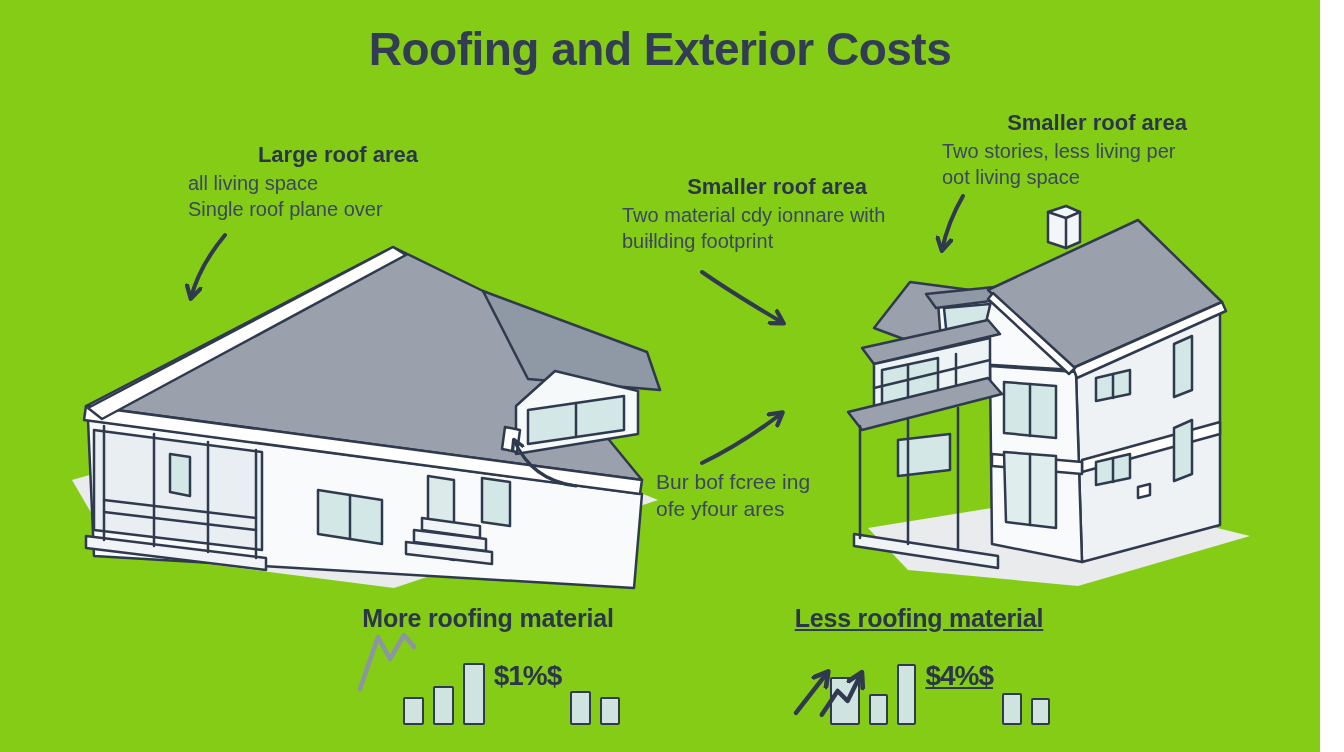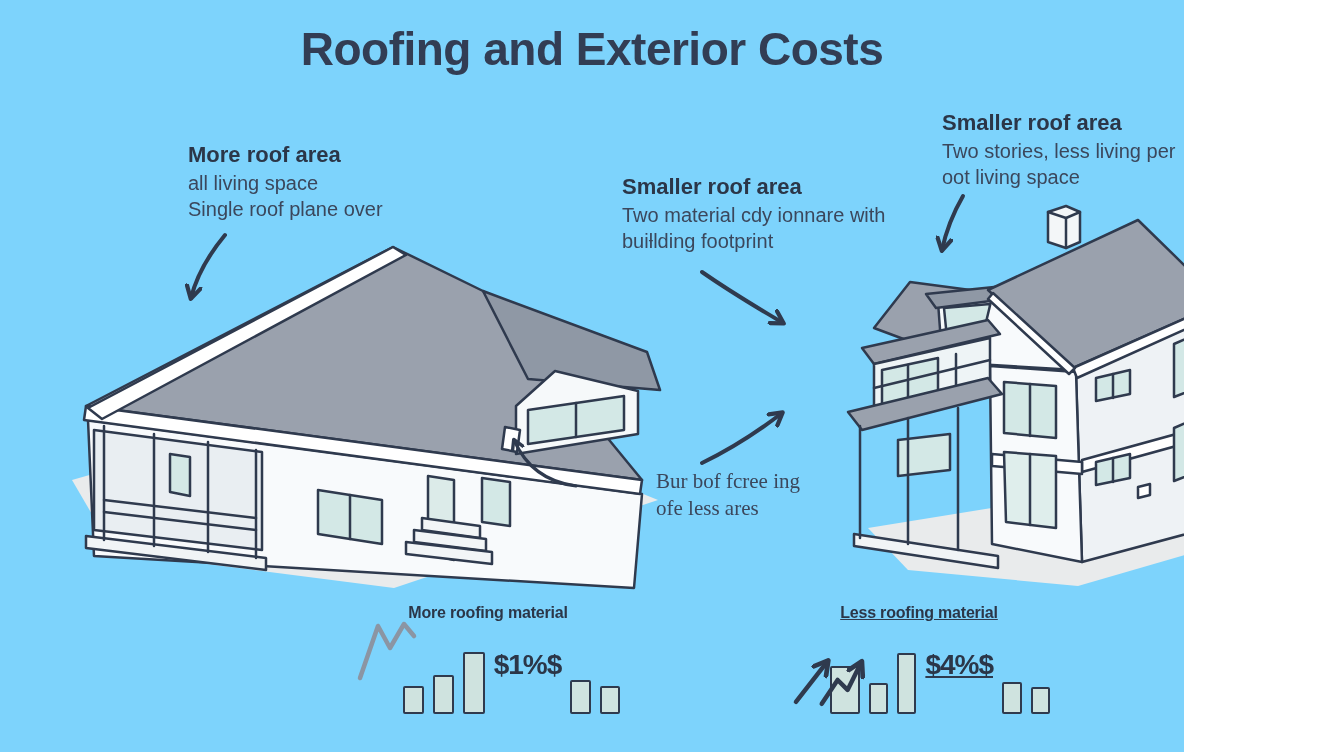--- a/index.html
+++ b/index.html
@@ -1,79 +1,79 @@
 <!DOCTYPE html>
 <html><head>
 <meta charset="utf-8">
 <style>
   html,body{margin:0;padding:0;background:#ffffff;}
   .canvas{
-    position:relative;width:1184px;height:752px;background:#7dd3fc;
+    position:relative;width:1320px;height:752px;background:#84cc16;
     font-family:"Liberation Sans", sans-serif;color:#2f3a4e;overflow:hidden;
   }
   .title{
     position:absolute;top:22px;left:0;width:100%;text-align:center;
     font-size:46px;font-weight:700;letter-spacing:-0.5px;color:#323d54;margin:0;
   }
   .note{position:absolute;}
-  .note h3{margin:0 0 2px 0;font-size:22px;font-weight:700;color:#2b3648;}
+  .note h3{margin:0 0 2px 0;font-size:22px;font-weight:700;color:#2b3648;text-align:center;}
   .note p{margin:0;font-size:20px;line-height:26px;color:#3b475c;}
   .callout{position:absolute;display:flex;align-items:flex-start;gap:12px;}
   .callout p{margin:0;font-size:21px;line-height:27px;color:#3b475c;}
   .arrows{position:absolute;left:0;top:0;pointer-events:none;}
   .house{position:absolute;}
   .bottom-block{position:absolute;text-align:center;}
-  .bottom-block .label{font-size:16px;font-weight:700;color:#2b3648;margin:0 0 8px 0;letter-spacing:-0.2px;}
+  .bottom-block .label{font-size:25px;font-weight:700;color:#2b3648;margin:0 0 8px 0;letter-spacing:-0.2px;}
   .mini-chart{display:flex;align-items:flex-end;justify-content:center;height:84px;gap:9px;position:relative;}
   .bar{background:#cfe3df;border:2.5px solid #2f3a4e;border-radius:2px;box-sizing:border-box;}
   .bars{display:flex;align-items:flex-end;gap:9px;}
   .price{font-size:28px;font-weight:800;color:#2b3648;margin-bottom:33px;letter-spacing:-1px;}
   .trend-zigzag{margin-bottom:32px;margin-right:-24px;position:relative;z-index:0;}
   .trend-arrows{margin-bottom:2px;margin-right:-50px;position:relative;z-index:2;}
 </style>
 </head>
 <body>
 
 <div class="canvas">
 
   <h1 class="title">Roofing and Exterior Costs</h1>
 
   <div class="note" style="left:188px;top:142px;width:300px;">
-    <h3>More roof area</h3>
+    <h3>Large roof area</h3>
     <p>all living space</p>
     <p>Single roof plane over</p>
   </div>
 
   <div class="note" style="left:622px;top:174px;width:310px;">
     <h3>Smaller roof area</h3>
     <p>Two material cdy ionnare with</p>
     <p>buiƚlding footprint</p>
   </div>
 
   <div class="note" style="left:942px;top:110px;width:310px;">
     <h3>Smaller roof area</h3>
     <p>Two stories, less living per</p>
     <p>oot living space</p>
   </div>
 
-  <div class="callout" style="left:588px;top:468px;width:280px;font-family:Liberation Serif, serif;">
+  <div class="callout" style="left:588px;top:468px;width:280px;">
     <svg width="56" height="58" viewBox="0 0 56 58">
       <g fill="#ffffff" stroke="#2f3a4e" stroke-width="3" stroke-linejoin="round" stroke-linecap="round">
         <polygon points="14,13 36,5 48,11 26,20"></polygon>
         <line x1="38" y1="10" x2="42" y2="11"></line>
         <polygon points="10,21 34,12 50,19 26,29"></polygon>
         <path d="M10,29 L26,37 50,28 50,34 44,38"></path>
         <rect x="8" y="37" width="30" height="15" rx="7"></rect>
         <circle cx="40" cy="46" r="8"></circle>
         <circle cx="40" cy="46" r="3"></circle>
       </g>
     </svg>
     <div>
       <p>Bur bof fcree ing</p>
-      <p>ofe less ares</p>
+      <p>ofe yfour ares</p>
     </div>
   </div>
 
   <svg class="house" style="left:58px;top:238px;" width="610" height="352" viewBox="0 0 610 352">
     <g stroke="#2f3a4e" stroke-width="2.5" stroke-linejoin="round" stroke-linecap="round">
       <polygon points="14,242 330,152 600,262 336,350 56,314" fill="#e9ebec" stroke="none"></polygon>
 
       <polygon points="30,182 584,256 576,350 36,318" fill="#f8fafc"></polygon>
 
       <polygon points="36,192 204,214 204,312 36,292" fill="#e9eef2"></polygon>

